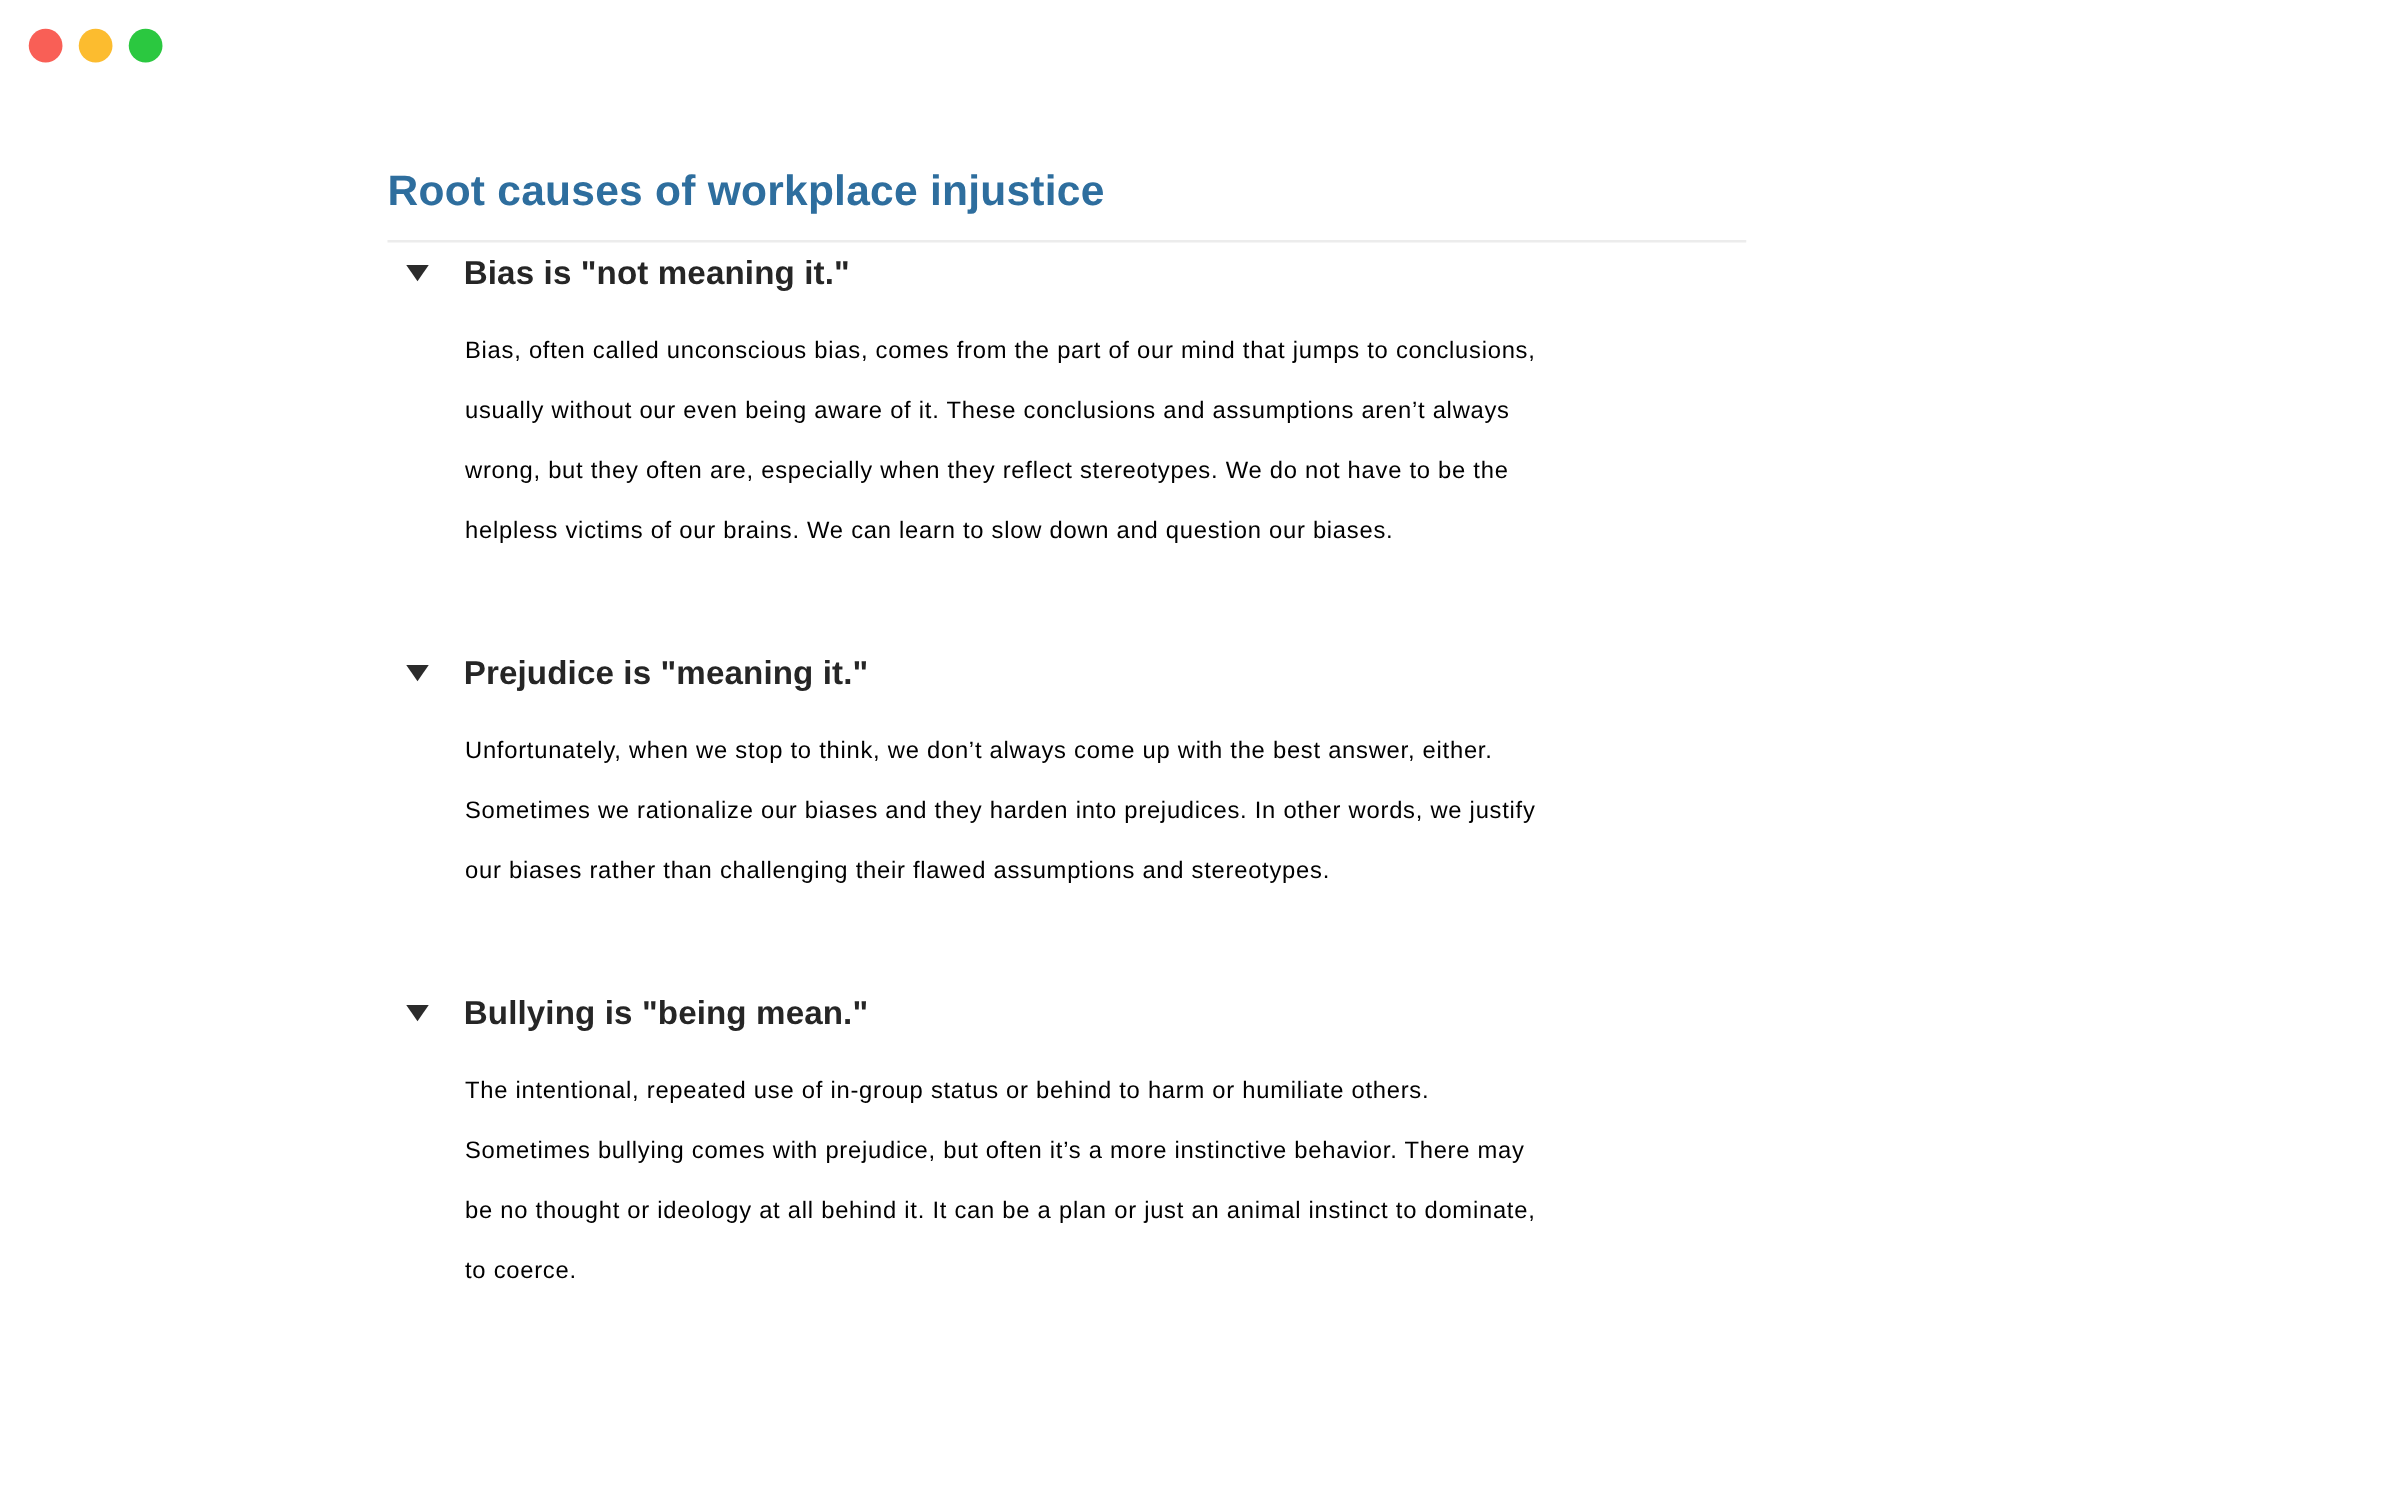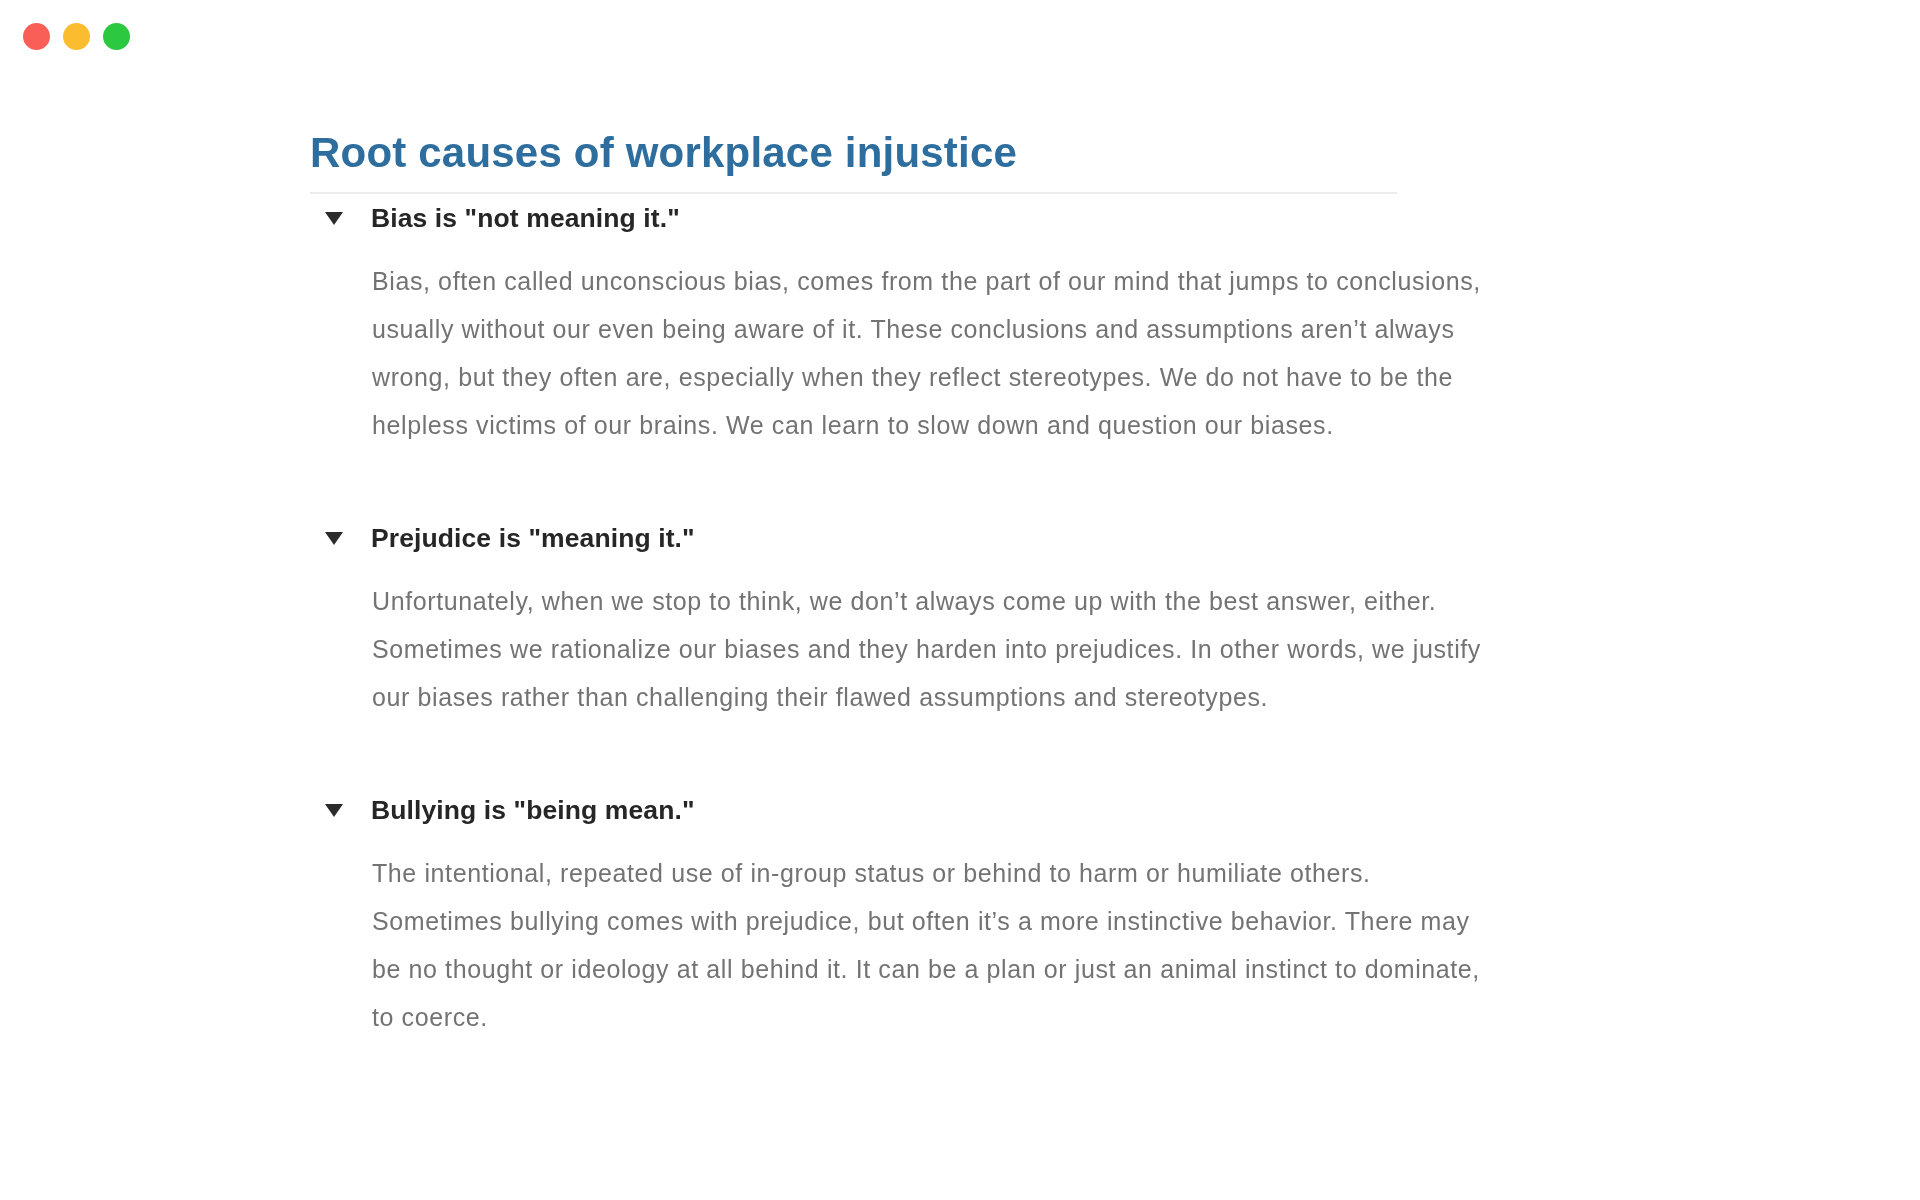--- a/index.html
+++ b/index.html
@@ -30,21 +30,21 @@
   }
 
   
   .doc {
     position: absolute;
     left: 310px;
     top: 132px;
     width: 1400px;
   }
   .doc-title {
-    font-size: 42px;
+    font-size: 34px;
     line-height: 42px;
     font-weight: 600;
     letter-spacing: 0.2px;
     color: #2e6e9e;
     cursor: pointer;
   }
   .title-divider {
     width: 1087px;
     height: 2px;
     background: #ececec;
@@ -73,24 +73,24 @@
   .section-heading {
     font-size: 26.5px;
     line-height: 48px;
     font-weight: 700;
     letter-spacing: 0.1px;
     color: #262626;
   }
   .paragraph {
     margin: 15px 0 0 62px;
     width: 1330px;
-    font-size: 25px;
+    font-size: 19px;
     line-height: 48px;
     letter-spacing: 0.6px;
-    color: #737373;
+    color: #000000;
     white-space: pre-line;
   }
 </style>
 </head>
 <body>
 
 <div class="traffic-lights">
   <button class="traffic-light" title="" style="background: rgb(249, 95, 86);"></button>
   <button class="traffic-light" title="" style="background: rgb(252, 188, 47);"></button>
   <button class="traffic-light" title="" style="background: rgb(43, 200, 64);"></button>

